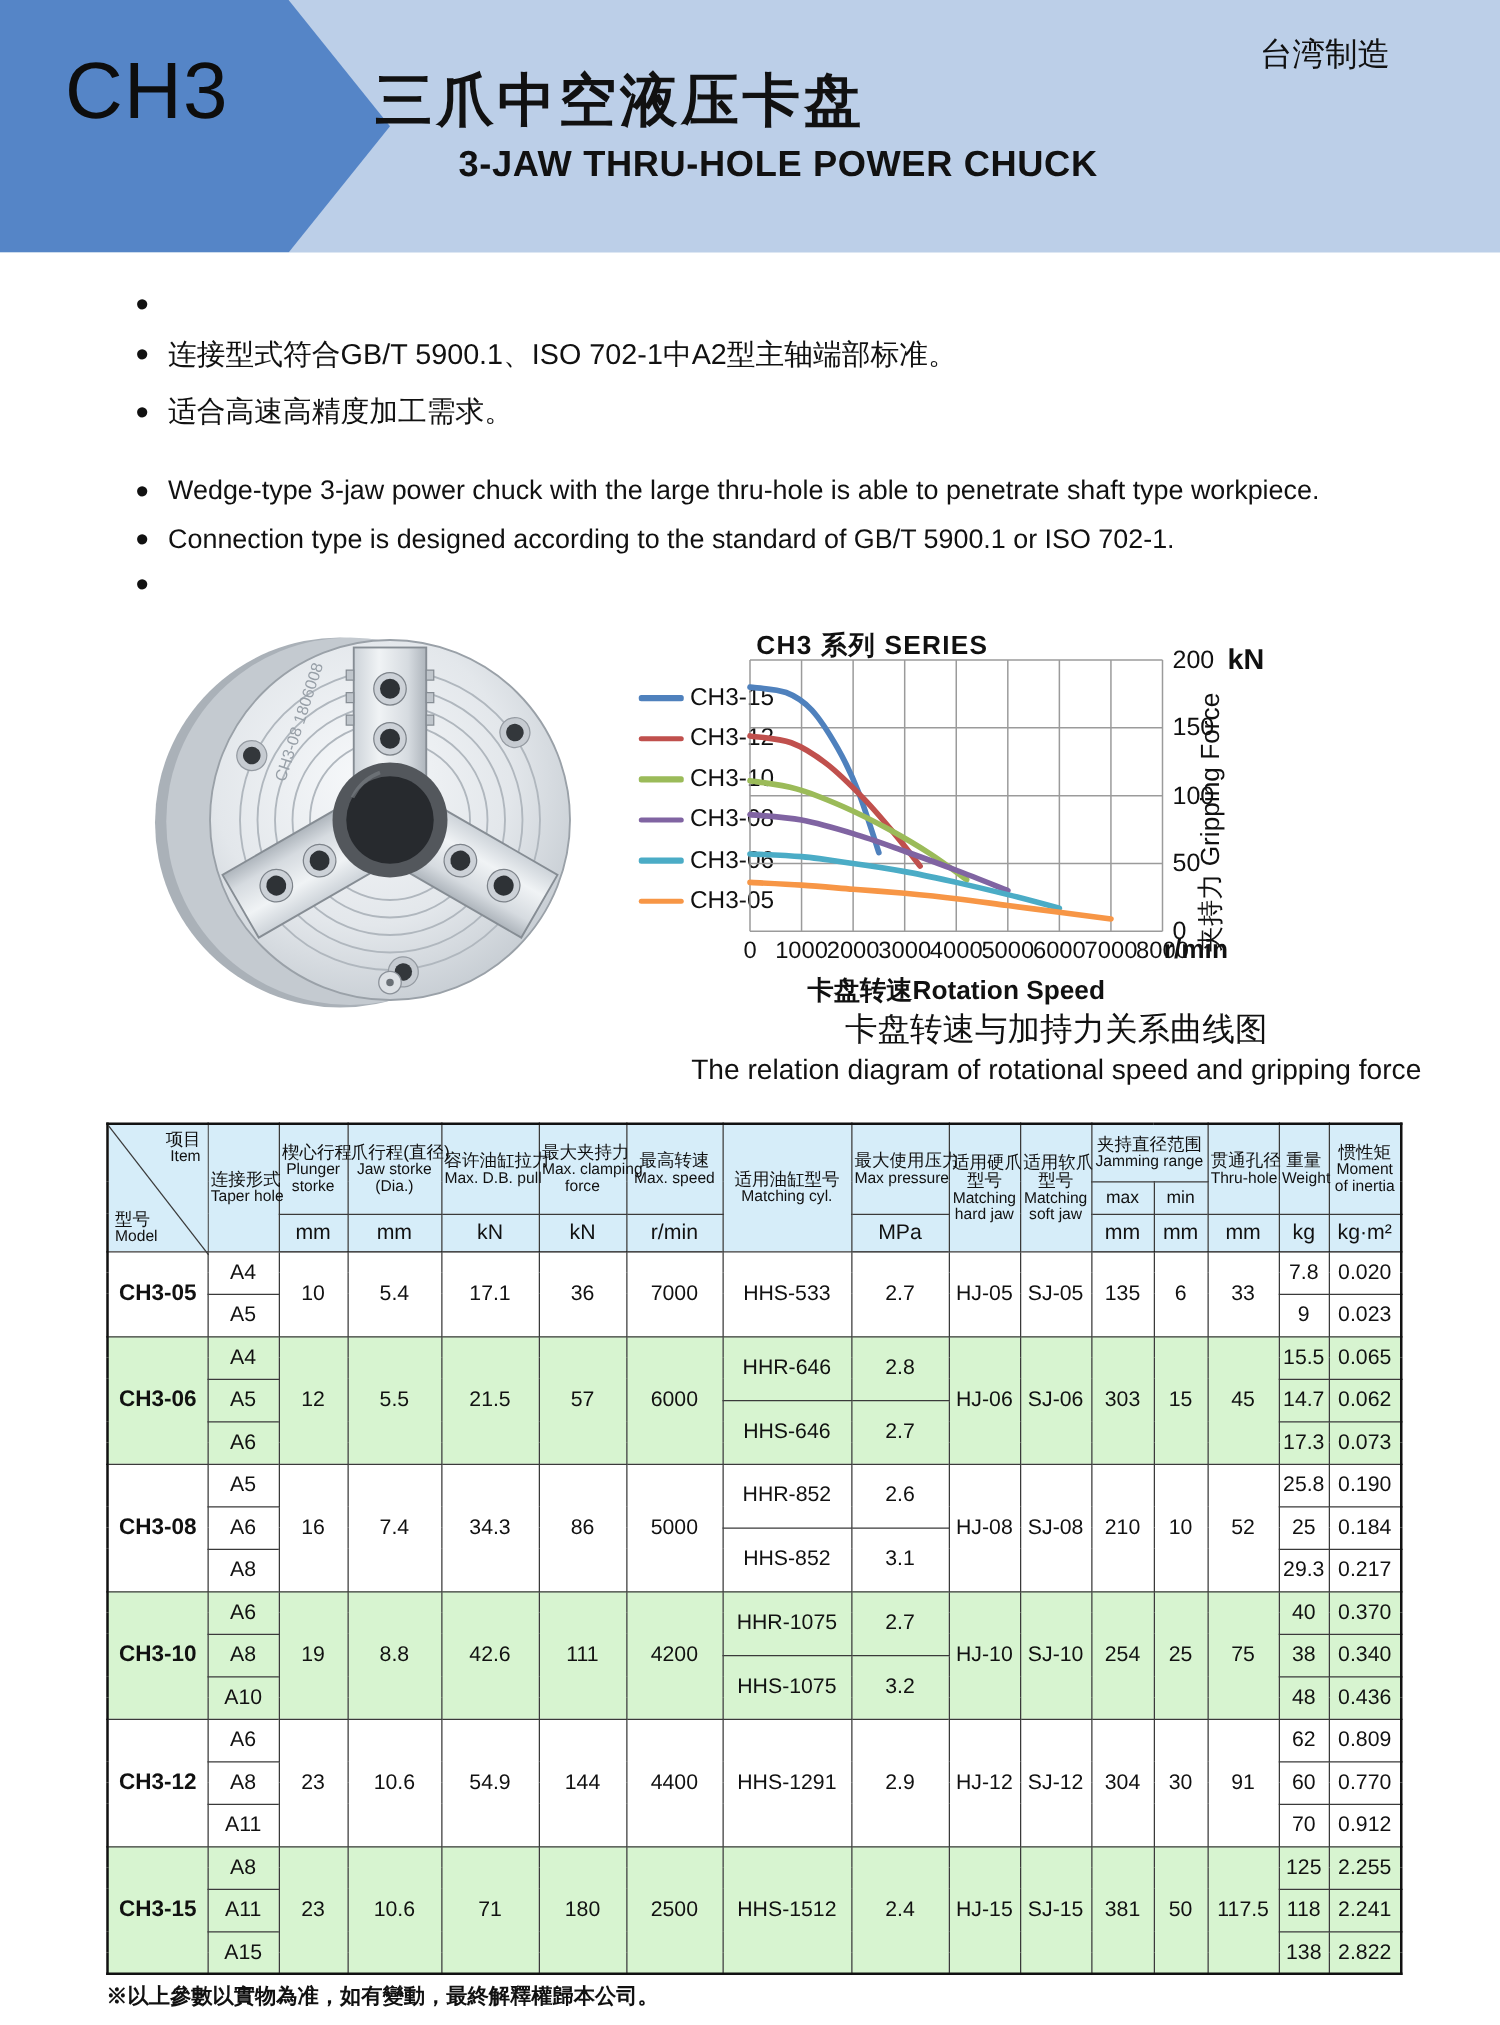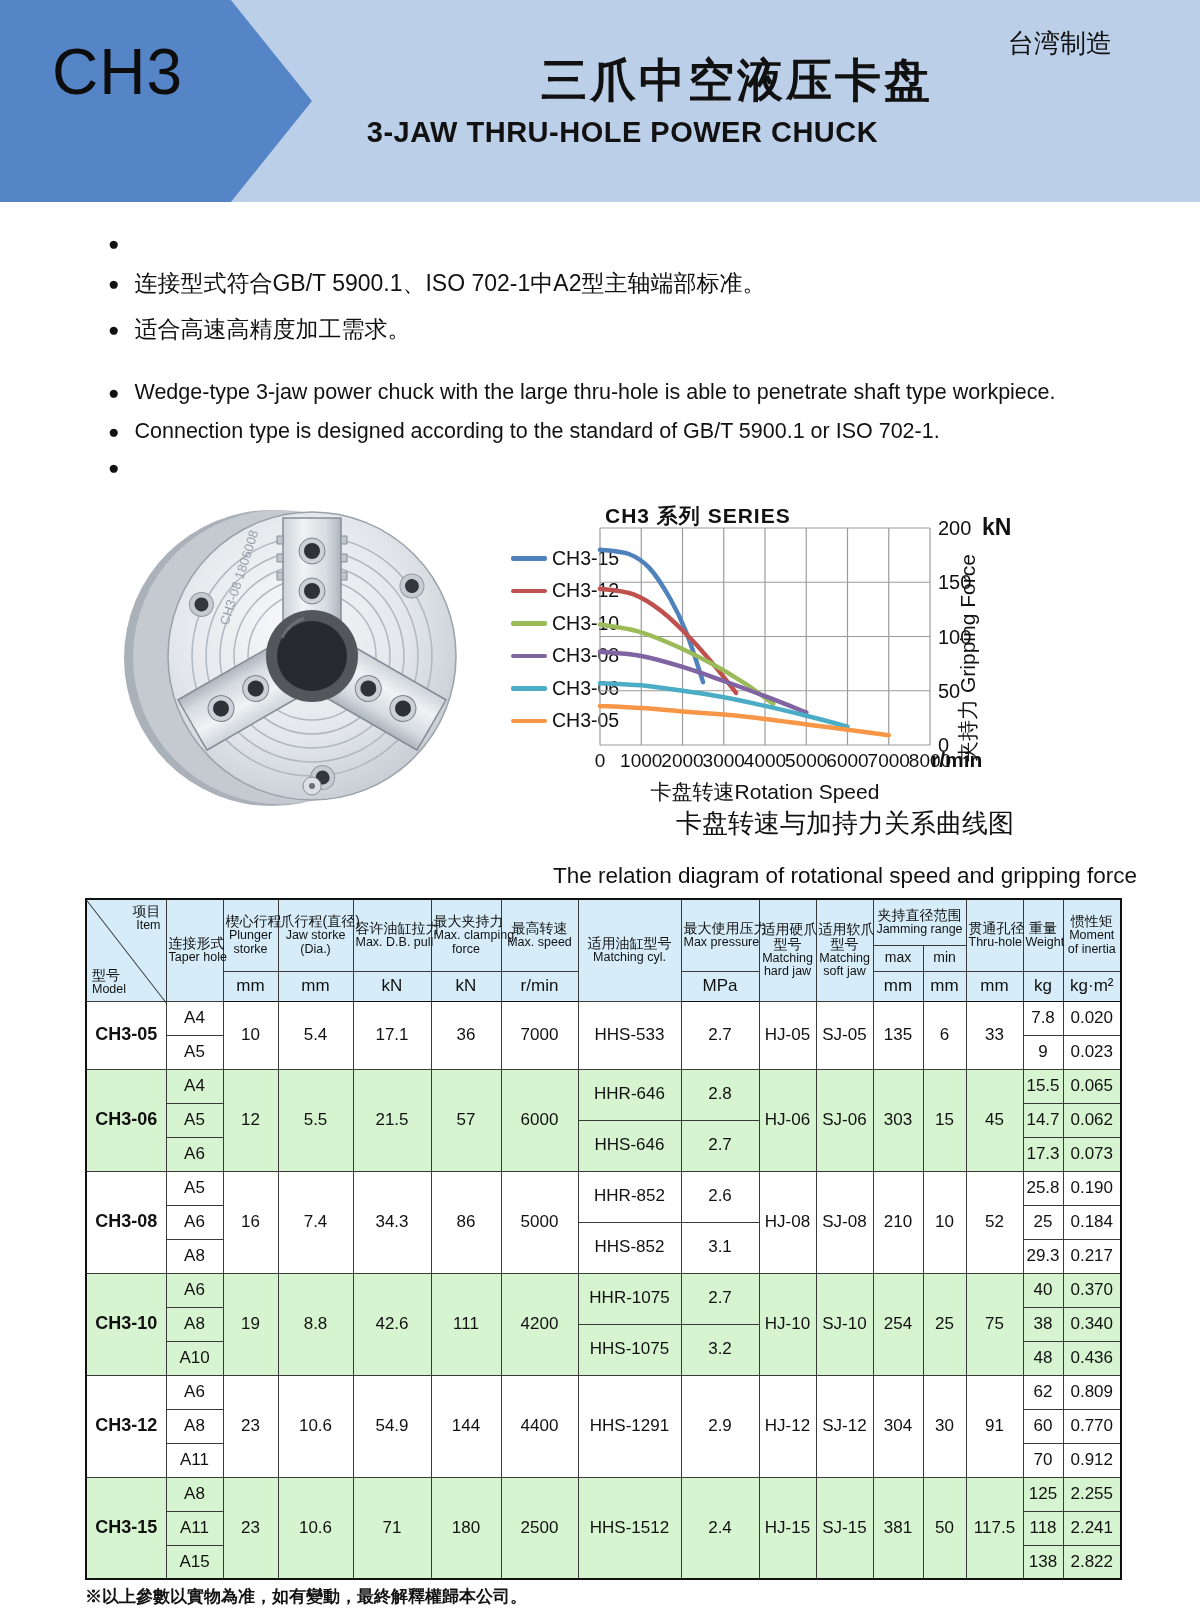--- a/index.html
+++ b/index.html
@@ -6,21 +6,21 @@
   .page{position:relative;width:1200px;height:1620px;background:#fff;overflow:hidden;
         font-family:"Liberation Sans",sans-serif;color:#111;}
 
   
   .banner{position:absolute;left:0;top:0;width:1200px;height:202px;}
   .banner-bg{position:absolute;inset:0;}
   .arrow{position:absolute;left:0;top:0;width:312px;height:202px;
          clip-path:polygon(0 0,74% 0,100% 50%,74% 100%,0 100%);}
   .code{position:absolute;left:0;top:0;width:235px;height:144px;display:flex;
         align-items:center;justify-content:center;font-size:64px;letter-spacing:1px;color:#0d0d0d;}
-  .title-zh{position:absolute;top:50px;left:288px;width:645px;text-align:right;
+  .title-zh{position:absolute;top:50px;left:300px;width:645px;text-align:left;
             font-size:46px;font-weight:700;letter-spacing:3px;}
   .title-en{position:absolute;top:116px;left:300px;width:645px;text-align:center;
             font-size:29px;font-weight:700;letter-spacing:.5px;}
   .madein{position:absolute;top:26px;right:88px;font-size:26px;}
 
   
   .feats{position:absolute;left:108px;}
   #feats-zh{top:234px;}
   #feats-en{top:380px;}
   .feat{display:flex;align-items:center;margin-bottom:15px;font-size:23px;}
@@ -38,23 +38,23 @@
   .legend{position:absolute;left:6px;top:44px;}
   .lg-item{display:flex;align-items:center;height:32.5px;}
   .lg-swatch{display:inline-block;width:36px;height:4.5px;border-radius:2px;margin-right:5px;}
   .lg-label{font-size:19.5px;}
   .ytick{position:absolute;width:44px;font-size:20px;text-align:left;}
   .yunit{position:absolute;left:477px;top:16px;font-size:23px;font-weight:700;}
   .ylab{position:absolute;left:348px;top:146px;width:230px;text-align:center;font-size:21px;
         transform:rotate(-90deg);}
   .xtick{position:absolute;top:252px;width:50px;text-align:center;font-size:19px;}
   .xunit{position:absolute;left:426px;top:250px;font-size:21px;font-weight:700;}
-  .xlab{position:absolute;left:95px;top:280px;width:330px;text-align:center;font-size:21px;}
+  .xlab{position:absolute;left:95px;top:280px;width:330px;text-align:center;font-size:21px;font-weight:bold;}
   .cap-zh{position:absolute;left:490px;top:806px;width:710px;text-align:center;font-size:26px;}
-  .cap-en{position:absolute;left:490px;top:863px;width:710px;text-align:center;font-size:22.5px;}
+  .cap-en{position:absolute;left:490px;top:843px;width:710px;text-align:center;font-size:22.5px;}
 
   
   .spec{position:absolute;left:85px;top:898px;width:1035px;}
   table.specs{border-collapse:collapse;table-layout:fixed;width:1035px;border:2.5px solid #111;}
   table.specs td{border:1px solid #3a3a3a;text-align:center;vertical-align:middle;
                  padding:0 2px;line-height:1.08;overflow:visible;}
   thead td{background:#d6edf9;}
   tr.h-a{height:46px;} tr.h-b{height:26px;} tr.units{height:30px;}
   .h-zh{font-size:14px;white-space:nowrap;}
   .h-en{font-size:12.5px;white-space:nowrap;}

